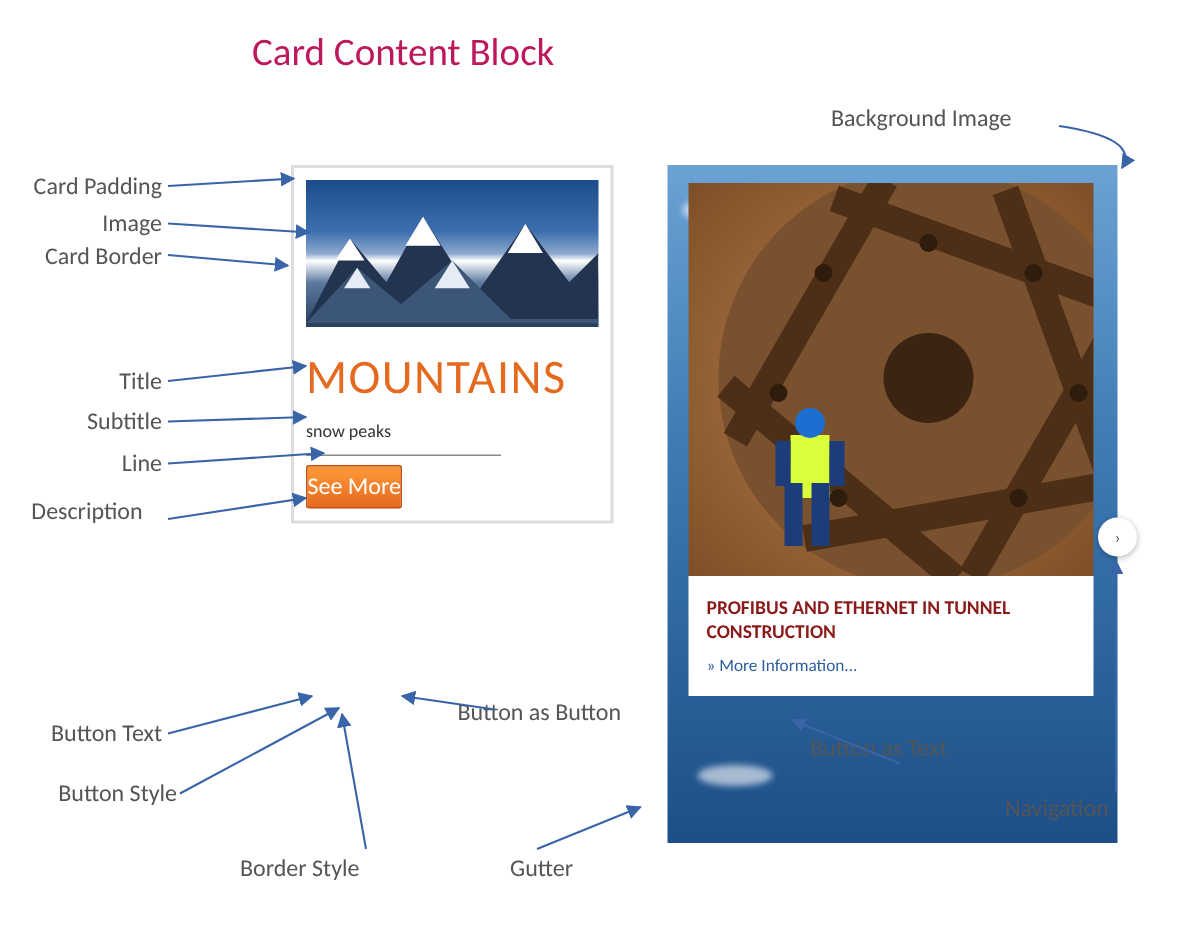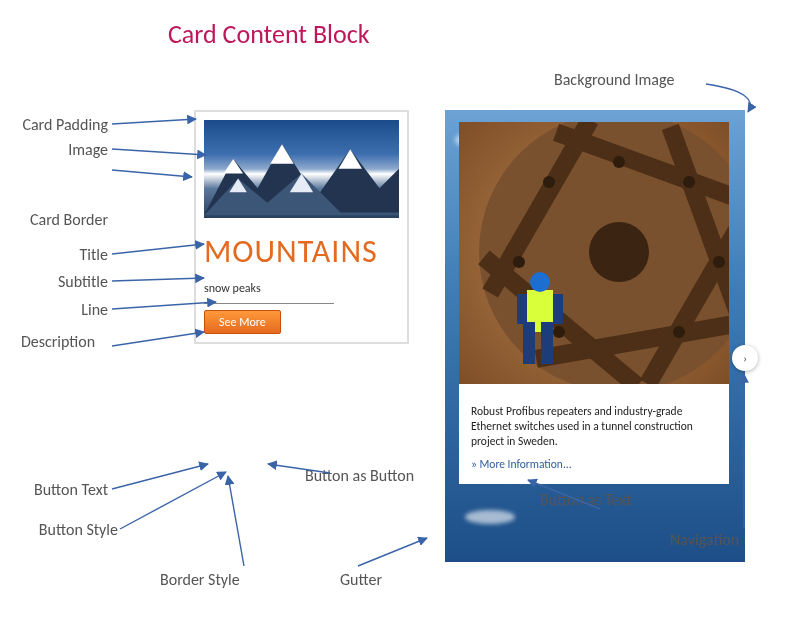--- a/index.html
+++ b/index.html
@@ -60,22 +60,22 @@
   .card-left .desc {
     font-size: 11.5px;
     line-height: 1.35;
     color: #3a5ca6;
     margin-bottom: 14px;
   }
   .card-left .btn {
     display: inline-block;
     background: linear-gradient(#ff9a3a, #e46a1f);
     color: #fff;
-    font-size: 12px;
-    padding: 4px 14px;
+    font-size: 16px;
+    padding: 4px 0;
     border: 1px solid #c84f0a;
     border-radius: 2px;
     cursor: pointer;
   }
 
   
   .card-right {
     position: absolute;
     left: 445px;
     top: 110px;
@@ -218,31 +218,31 @@
         <rect x="68" y="168" width="26" height="42" fill="#d8ff3a"></rect>
         <rect x="64" y="200" width="12" height="42" fill="#1c3d7a"></rect>
         <rect x="82" y="200" width="12" height="42" fill="#1c3d7a"></rect>
         <circle cx="81" cy="160" r="10" fill="#1c6fd0"></circle>
         <rect x="58" y="172" width="10" height="30" fill="#1c3d7a"></rect>
         <rect x="94" y="172" width="10" height="30" fill="#1c3d7a"></rect>
       </g>
     </svg>
   </div>
   <div class="panel">
-    <div class="pdesc">Robust Profibus repeaters and industry-grade Ethernet switches used in a tunnel construction project in Sweden.</div>
+    <div class="ptitle">PROFIBUS AND ETHERNET IN TUNNEL CONSTRUCTION</div>
     <span class="plink">» More Information...</span>
   </div>
 </div>
 
 <div class="nav-btn">›</div>
 
 <div class="label" style="left:554px; top:70px;">Background Image</div>
 <div class="label right" style="left:8px; top:115px; width:100px;">Card Padding</div>
 <div class="label right" style="left:8px; top:140px; width:100px;">Image</div>
-<div class="label right" style="left:0px; top:162px; width:108px;margin-top:48px;">Card Border</div>
+<div class="label right" style="left:0px; top:162px; width:108px;">Card Border</div>
 <div class="label right" style="left:8px; top:245px; width:100px;">Title</div>
 <div class="label right" style="left:8px; top:272px; width:100px;">Subtitle</div>
 <div class="label right" style="left:8px; top:300px; width:100px;">Line</div>
 <div class="label right" style="left:8px; top:332px; width:100px;text-align:center;">Description</div>
 <div class="label right" style="left:8px; top:480px; width:100px;">Button Text</div>
 <div class="label right" style="left:8px; top:520px; width:110px;">Button Style</div>
 <div class="label" style="left:160px; top:570px;">Border Style</div>
 <div class="label" style="left:340px; top:570px;">Gutter</div>
 <div class="label" style="left:305px; top:455px;margin-top:11px;">Button as Button</div>
 <div class="label" style="left:540px; top:490px;">Button as Text</div>

